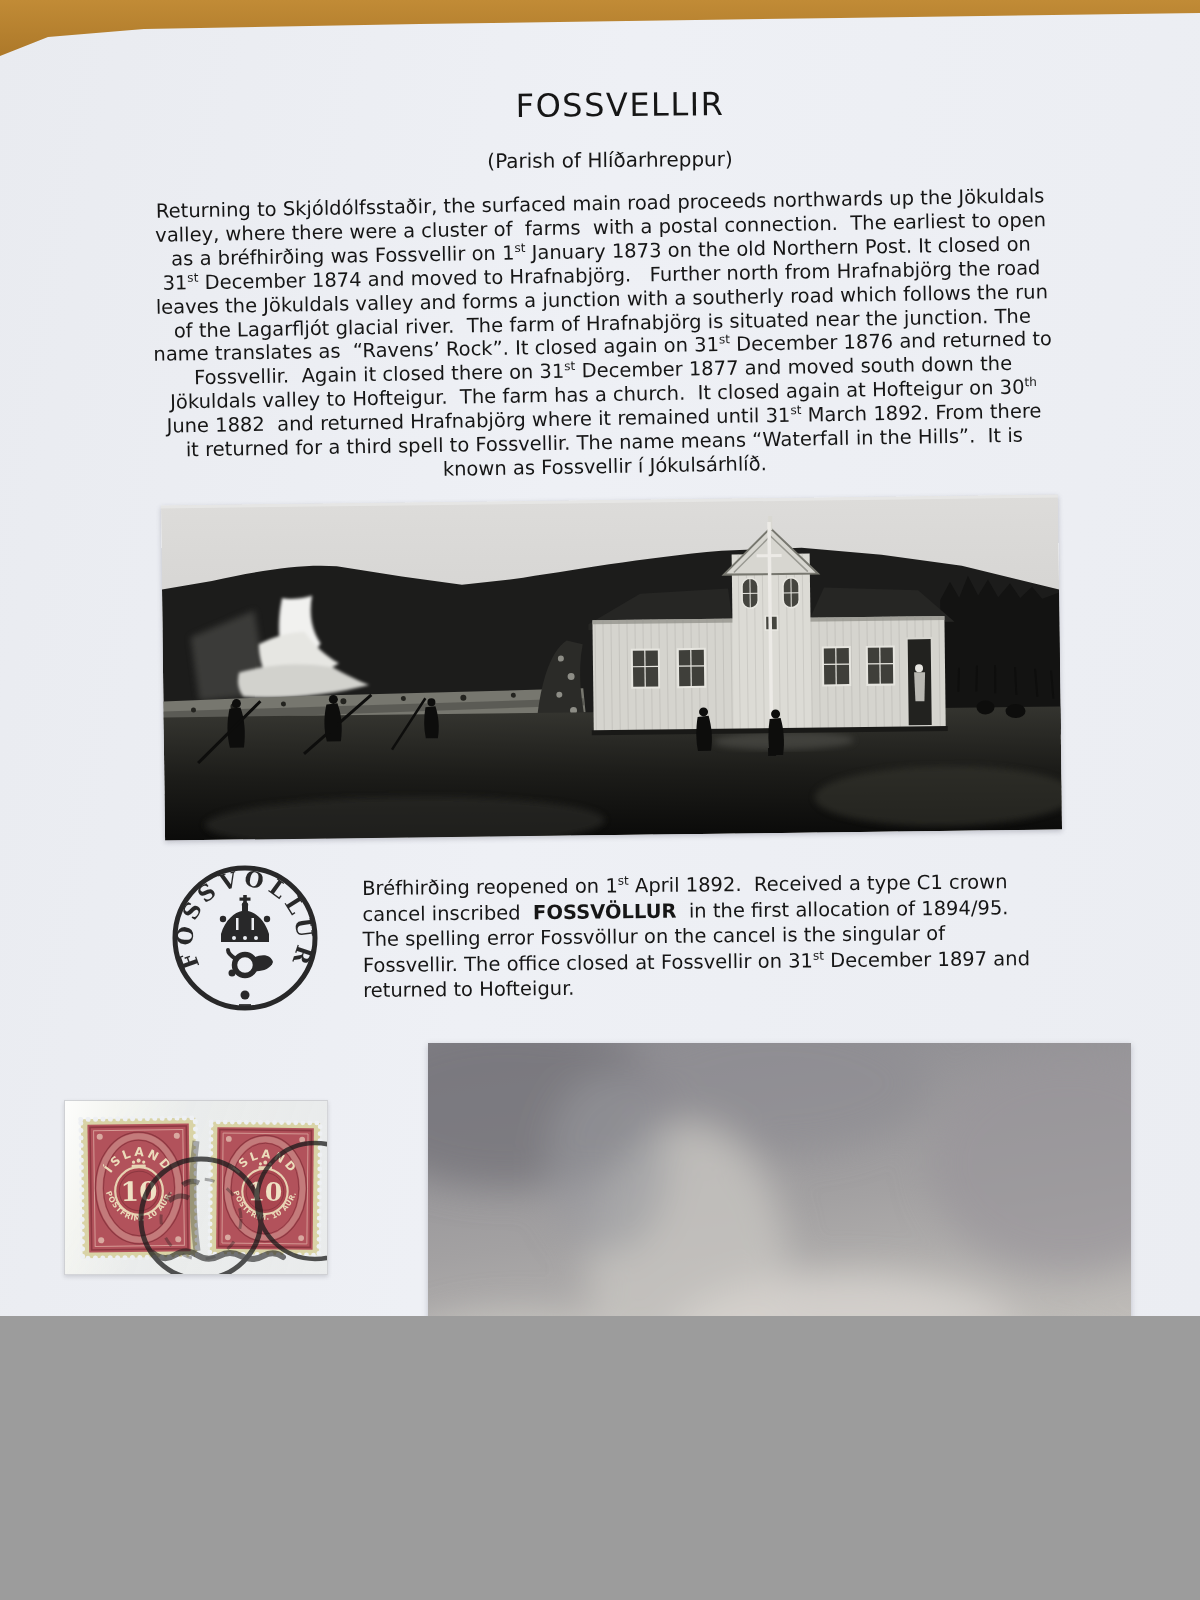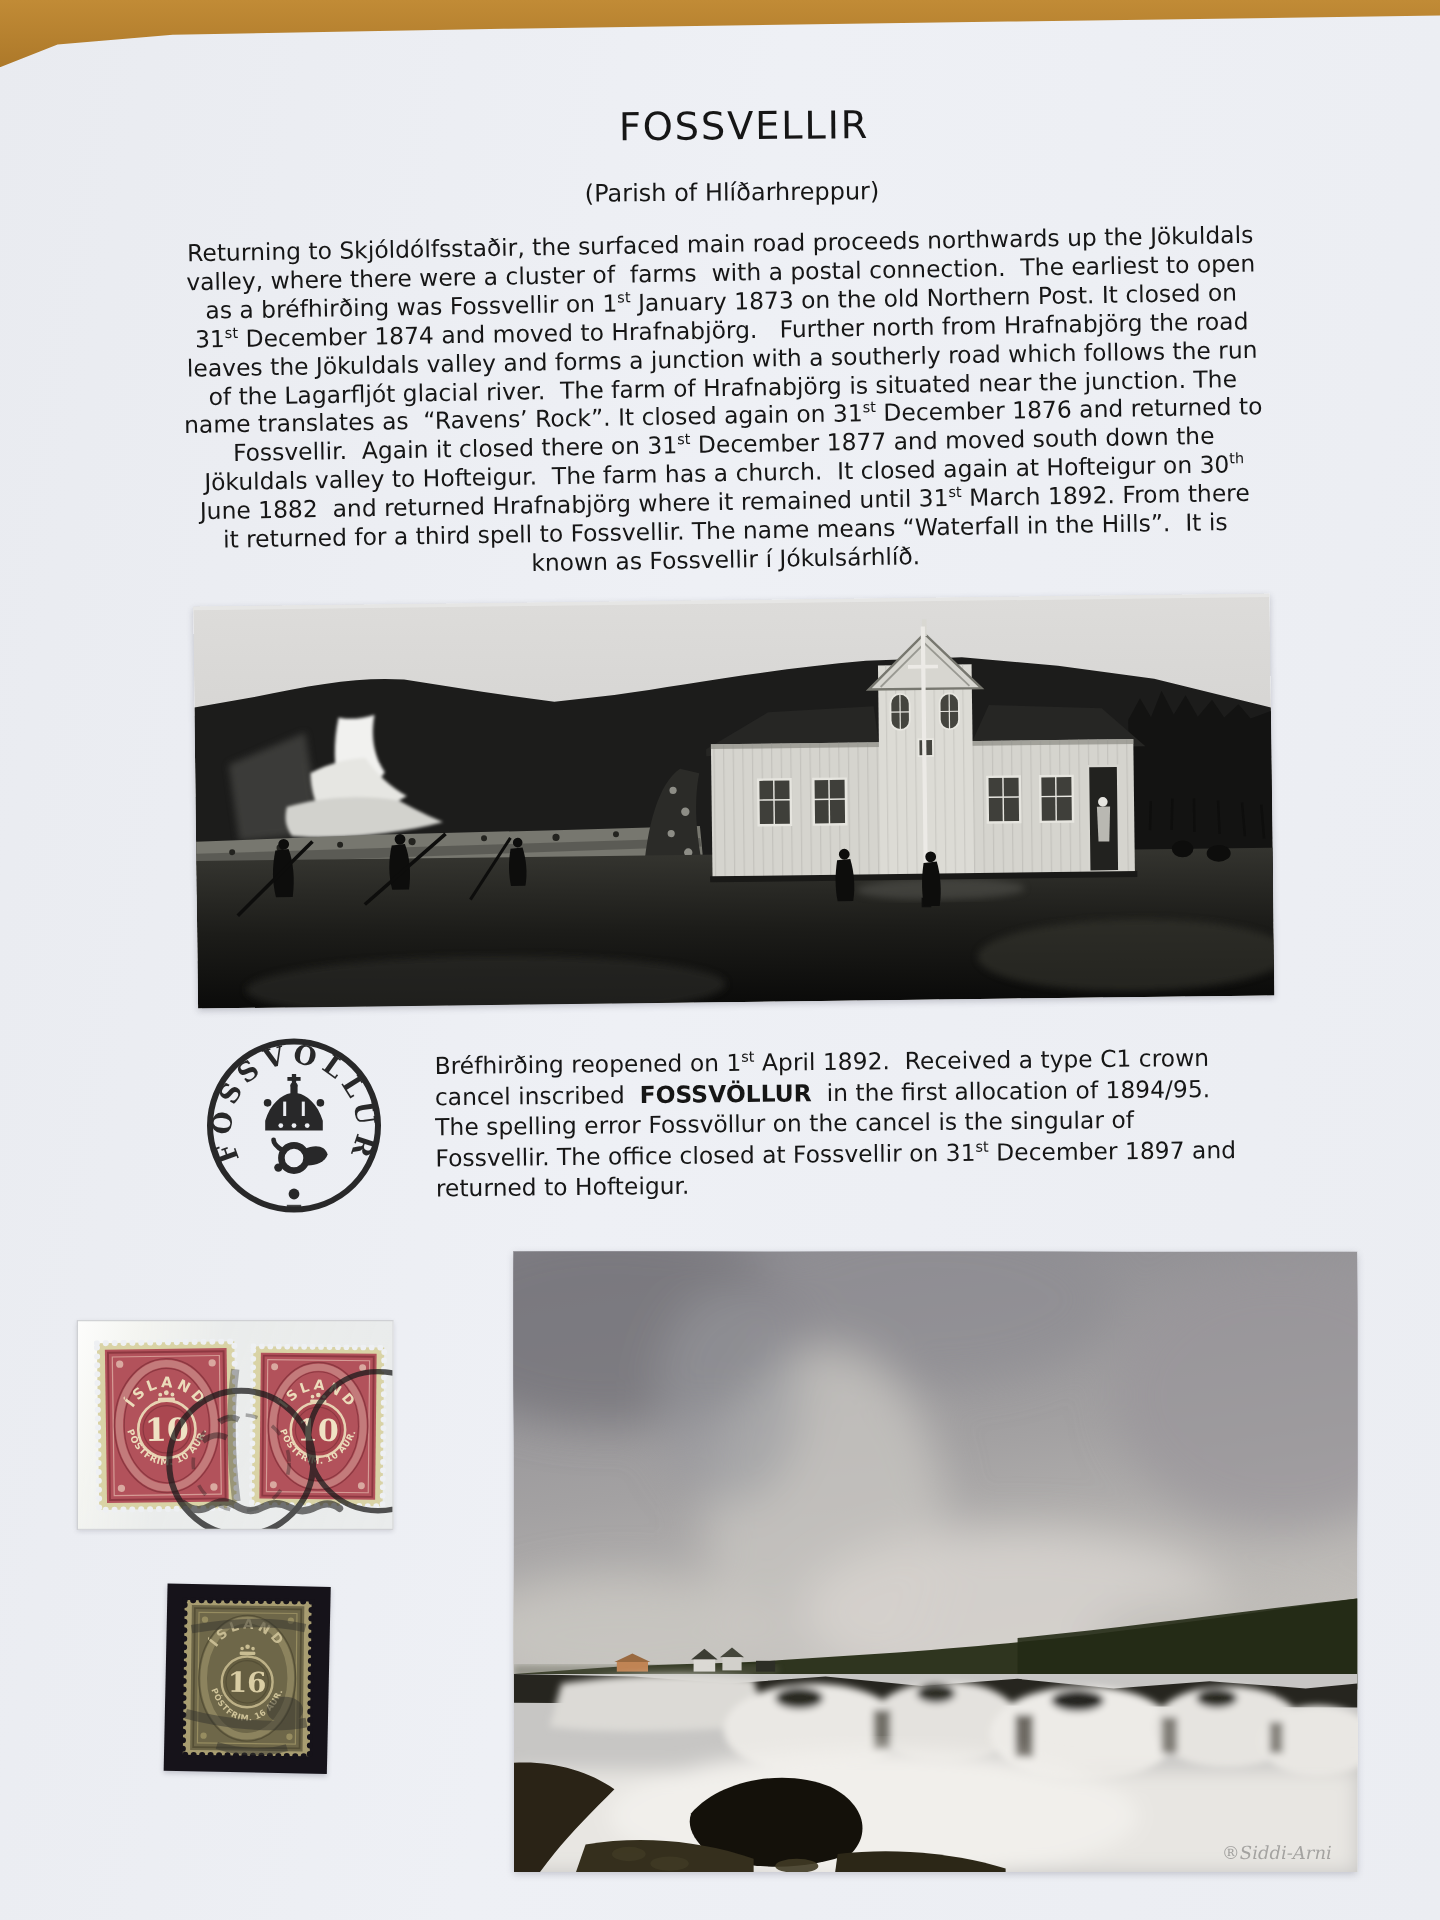--- a/index.html
+++ b/index.html
@@ -1,16 +1,16 @@
 <!DOCTYPE html>
 <html><head>
 <meta charset="utf-8">
 <style>
   html,body{margin:0;padding:0;background:#9c9c9c;}
-  #page{position:relative;width:1200px;height:1600px;overflow:hidden;
+  #page{position:relative;width:1200px;height:1316px;overflow:hidden;
         background:linear-gradient(100deg,#e9ebf0 0%,#eef0f5 45%,#ebedf2 100%);
         font-family:"DejaVu Sans","Liberation Sans",sans-serif;color:#161616;}
   .desk{position:absolute;left:0;top:0;width:1200px;height:70px;
         background:linear-gradient(180deg,#c18b36,#a87426);
         clip-path:polygon(0 0,1200px 0,1200px 13px,840px 18px,420px 24px,144px 29px,48px 37px,0 56px);}
   .title{position:absolute;left:0;top:86px;width:1240px;margin:0;text-align:center;
          font-size:32px;font-weight:normal;letter-spacing:1.5px;transform:rotate(-0.5deg);}
   .subtitle{position:absolute;left:10px;top:148px;width:1200px;text-align:center;
             font-size:20px;transform:rotate(-0.5deg);}
   .intro{position:absolute;left:55px;top:192px;width:1095px;text-align:center;

